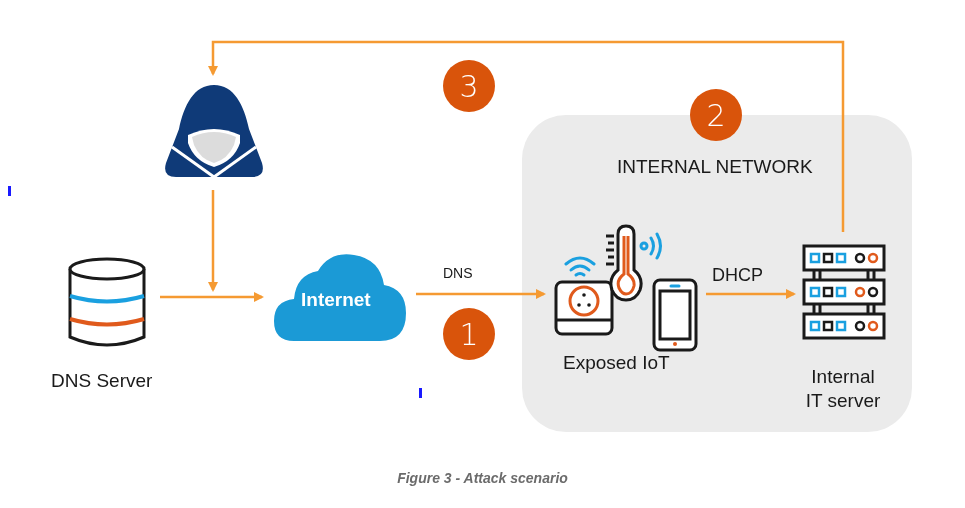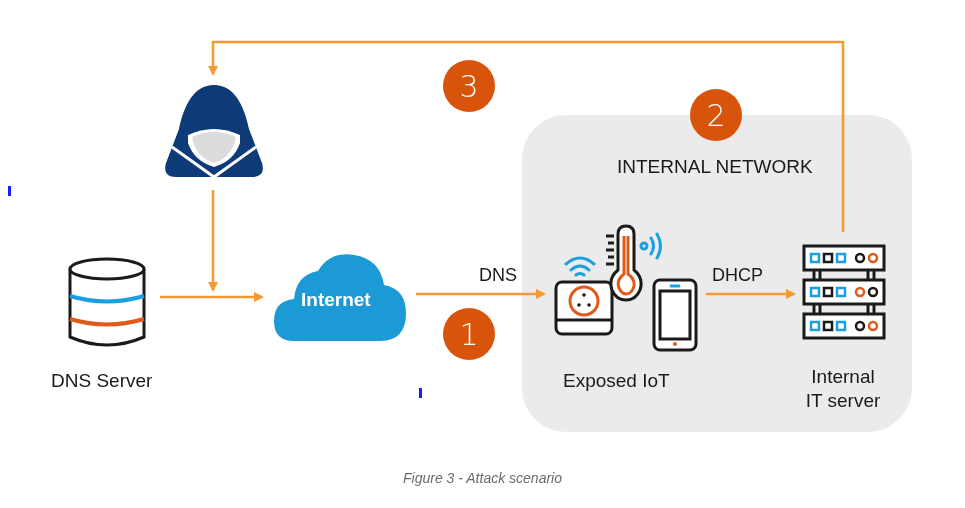--- a/index.html
+++ b/index.html
@@ -2,21 +2,21 @@
 <html><head>
 <meta charset="utf-8">
 <style>
   html, body { margin:0; padding:0; background:#ffffff; }
   body { width:965px; height:508px; position:relative; overflow:hidden; font-family:"Liberation Sans", sans-serif; }
   #stage { position:absolute; left:0; top:0; width:965px; height:508px; }
   .lbl { position:absolute; color:#1a1a1a; font-size:19px; font-family:Liberation Sans, sans-serif; white-space:nowrap; }
   .center { text-align:center; }
   .badge { position:absolute; width:52px; height:52px; border-radius:50%; background:#d9540b; color:#ffffff; font-size:30px; font-family:"DejaVu Sans", sans-serif; font-weight:300; display:flex; align-items:center; justify-content:center; }
   .netbox { position:absolute; left:522px; top:115px; width:390px; height:317px; background:#ebebeb; border-radius:44px; }
-  .caption { position:absolute; left:0; width:965px; top:470px; text-align:center; color:#6b6b6b; font-style:italic; font-size:14px; font-family:"Liberation Sans", sans-serif; }
+  .caption { position:absolute; left:0; width:965px; top:470px; text-align:center; color:#6b6b6b; font-style:italic; font-size:14px; font-family:"Liberation Sans", sans-serif;font-weight:bold; }
   .cursor { position:absolute; width:3px; height:10px; background:#1a1aff; }
   .cloud-text { position:absolute; color:#ffffff; font-size:19px; font-family:"Liberation Sans", sans-serif; }
 </style>
 </head>
 <body>
 
 <div id="stage">
 
   <div class="netbox"></div>
   <div class="lbl" style="left:617px; top:156px;">INTERNAL NETWORK</div>
@@ -32,21 +32,21 @@
 
     <path d="M213,190 L213,290" fill="none" stroke="#f59a32" stroke-width="2.5" marker-end="url(#ah)"></path>
 
     <path d="M160,297 L262,297" fill="none" stroke="#f59a32" stroke-width="2.5" marker-end="url(#ah)"></path>
 
     <path d="M416,294 L544,294" fill="none" stroke="#f59a32" stroke-width="2.5" marker-end="url(#ah)"></path>
 
     <path d="M706,294 L794,294" fill="none" stroke="#f59a32" stroke-width="2.5" marker-end="url(#ah)"></path>
   </svg>
 
-  <div class="lbl" style="left:443px; top:265px; font-size:18px;margin-left:36px;">DNS</div>
+  <div class="lbl" style="left:443px; top:265px; font-size:14px;">DNS</div>
   <div class="lbl" style="left:712px; top:265px; font-size:18px;">DHCP</div>
 
   <div class="badge" style="left:443px; top:60px;">3</div>
   <div class="badge" style="left:690px; top:89px;">2</div>
   <div class="badge" style="left:443px; top:308px;">1</div>
 
   <svg style="position:absolute;left:158px;top:83px;" width="112" height="96" viewBox="0 0 112 96">
     <path d="M56,2 C36,2 26,22 21,46 L8,80 Q4,94 18,94 L94,94 Q108,94 104,80 L91,46 C86,22 76,2 56,2 Z" fill="#0f3a78"></path>
     <path d="M30,52 Q56,40 82,52 L82,60 Q76,78 56,84 Q36,78 30,60 Z" fill="#ffffff"></path>
     <path d="M34,54 Q56,44 78,54 L76,62 Q70,76 56,80 Q42,76 36,62 Z" fill="#dcdcdc"></path>
@@ -101,21 +101,21 @@
       </g>
     </g>
 
     <g>
       <rect x="106" y="56" width="42" height="70" rx="6" fill="#ffffff" stroke="#1a1a1a" stroke-width="3"></rect>
       <rect x="112" y="67" width="30" height="48" fill="#ffffff" stroke="#1a1a1a" stroke-width="3"></rect>
       <line x1="123" y1="62" x2="131" y2="62" stroke="#1aa0e0" stroke-width="3" stroke-linecap="round"></line>
       <circle cx="127" cy="120" r="2" fill="#e05a1c"></circle>
     </g>
   </svg>
-  <div class="lbl" style="left:563px; top:370px;">Exposed IoT</div>
+  <div class="lbl" style="left:563px; top:352px;">Exposed IoT</div>
 
   <svg style="position:absolute;left:802px;top:244px;" width="84" height="96" viewBox="0 0 84 96">
     <g stroke="#1a1a1a" stroke-width="3" fill="#ffffff">
       <rect x="2" y="2" width="80" height="24"></rect>
       <rect x="2" y="36" width="80" height="24"></rect>
       <rect x="2" y="70" width="80" height="24"></rect>
       <line x1="12" y1="26" x2="12" y2="36"></line>
         <line x1="18" y1="26" x2="18" y2="36"></line>
       <line x1="66" y1="26" x2="66" y2="36"></line>
         <line x1="72" y1="26" x2="72" y2="36"></line>

